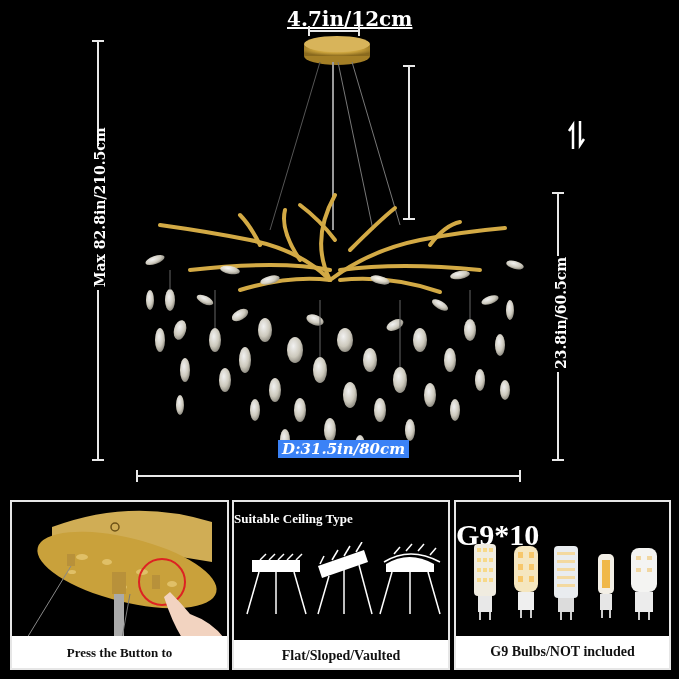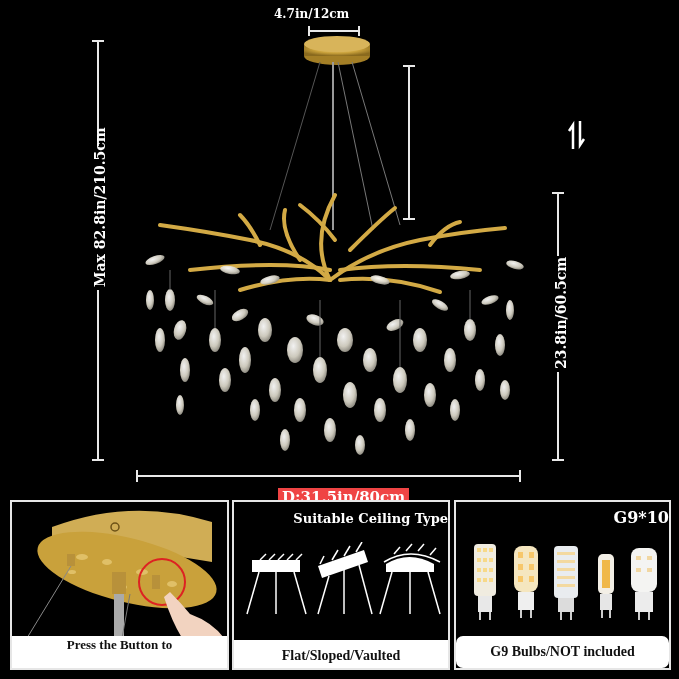--- a/index.html
+++ b/index.html
@@ -5,26 +5,26 @@
   html, body { margin:0; padding:0; background:#000; }
   body { width:679px; height:679px; position:relative; overflow:hidden; font-family:"DejaVu Serif","Liberation Serif",serif; color:#fff; }
   .abs { position:absolute; }
   .label { font-weight:bold; color:#fff; white-space:nowrap; }
   .vline { position:absolute; width:2px; background:#e8e8e8; }
   .hline { position:absolute; height:2px; background:#e8e8e8; }
   .cap { position:absolute; background:#e8e8e8; }
   .vtext { position:absolute; transform:rotate(-90deg); transform-origin:center center; font-weight:bold; font-size:14px; white-space:nowrap; background:#000; padding:0 3px; line-height:16px; }
   .panel { position:absolute; top:500px; height:170px; border:2px solid #e6e6e6; background:#000; box-sizing:border-box; overflow:hidden; }
   .panel .caption { position:absolute; left:0; right:0; bottom:0; background:#fff; color:#111; text-align:center; font-family:"Liberation Serif","DejaVu Serif",serif; font-weight:bold; }
-  .panel .title { position:absolute; left:0; right:0; text-align:right; font-weight:bold; color:#fff; }
+  .panel .title { position:absolute; left:0; right:0; text-align:left; font-weight:bold; color:#fff;font-family:Liberation Serif, serif; }
 </style>
 </head>
 <body>
 
-<div class="abs label" style="left:274px;top:7px;font-size:12px;">4.7in/12cm</div>
+<div class="abs label" style="left:287px;top:7px;font-size:20px;text-decoration:underline;">4.7in/12cm</div>
 <div class="hline" style="left:308px;top:30px;width:52px;"></div>
 <div class="cap" style="left:308px;top:26px;width:2px;height:10px;"></div>
 <div class="cap" style="left:358px;top:26px;width:2px;height:10px;"></div>
 
 <svg class="abs" style="left:0;top:0;" width="679" height="490" viewBox="0 0 679 490">
   <defs>
     <radialGradient id="goldG" cx="50%" cy="40%" r="60%">
       <stop offset="0%" stop-color="#f2d27a"></stop>
       <stop offset="60%" stop-color="#c9a13b"></stop>
       <stop offset="100%" stop-color="#8a6a1e"></stop>
@@ -133,21 +133,21 @@
 <div class="vtext" style="left:28px;top:210px;width:138px;text-align:center;">Max 82.8in/210.5cm</div>
 
 <div class="vline" style="left:557px;top:192px;height:269px;"></div>
 <div class="cap" style="left:552px;top:192px;width:12px;height:2px;"></div>
 <div class="cap" style="left:552px;top:459px;width:12px;height:2px;"></div>
 <div class="vtext" style="left:503px;top:306px;width:110px;text-align:center;">23.8in/60.5cm</div>
 
 <div class="hline" style="left:136px;top:475px;width:385px;"></div>
 <div class="cap" style="left:136px;top:470px;width:2px;height:12px;"></div>
 <div class="cap" style="left:519px;top:470px;width:2px;height:12px;"></div>
-<div class="abs label" style="left:278px;top:488px;font-size:15px;background:#ef4444;padding:0 4px;">D:31.5in/80cm</div>
+<div class="abs label" style="left:278px;top:440px;font-size:15px;background:#3b82f6;padding:0 4px;font-style:italic;">D:31.5in/80cm</div>
 
 <div class="panel" style="left:10px;width:219px;">
   <svg class="abs" style="left:0;top:0;" width="215" height="136" viewBox="0 0 215 136">
     <rect width="215" height="136" fill="#000"></rect>
     <path d="M40 25 Q120 -5 200 20 L200 60 Q120 45 40 55 Z" fill="#d0ad55"></path>
     <ellipse cx="115" cy="68" rx="92" ry="32" fill="#c9a13b" transform="rotate(14 115 68)"></ellipse>
     <g fill="#e6c873" opacity="0.8">
       <ellipse cx="70" cy="55" rx="6" ry="3"></ellipse>
         <ellipse cx="95" cy="60" rx="5" ry="3"></ellipse>
       <ellipse cx="130" cy="70" rx="6" ry="3"></ellipse>
@@ -158,21 +158,21 @@
     <circle cx="103" cy="25" r="4" fill="none" stroke="#6d5217" stroke-width="1.5"></circle>
     <rect x="55" y="52" width="8" height="12" fill="#b8913a"></rect>
     <rect x="100" y="70" width="14" height="22" fill="#b8913a"></rect>
     <rect x="140" y="73" width="8" height="14" fill="#b8913a"></rect>
     <line x1="59" y1="64" x2="15" y2="136" stroke="#888" stroke-width="1"></line>
     <rect x="102" y="92" width="10" height="44" fill="#aaa"></rect>
     <line x1="118" y1="92" x2="110" y2="136" stroke="#777" stroke-width="1"></line>
     <circle cx="150" cy="80" r="23" fill="none" stroke="#d22" stroke-width="2"></circle>
     <path d="M158 90 Q168 100 178 112 Q200 120 212 136 L170 136 Q160 120 152 95 Z" fill="#f2d3c0"></path>
   </svg>
-  <div class="caption" style="height:32px;font-size:13px;line-height:14px;padding-top:2px;box-sizing:border-box;">
+  <div class="caption" style="height:32px;font-size:13px;line-height:14px;padding-top:10px;box-sizing:border-box;">
     <div>Press the Button to</div>
   </div>
 </div>
 
 <div class="panel" style="left:232px;width:218px;">
   <div class="title" style="top:9px;font-size:13px;">Suitable Ceiling Type</div>
   <svg class="abs" style="left:0;top:40px;" width="214" height="80" viewBox="0 0 214 80">
     <g stroke="#fff" fill="#fff">
       <rect x="18" y="18" width="48" height="12" stroke="none"></rect>
       <g stroke-width="1.5" fill="none">
@@ -215,21 +215,21 @@
           <line x1="158" y1="30" x2="146" y2="72"></line>
           <line x1="176" y1="30" x2="176" y2="72"></line>
           <line x1="194" y1="30" x2="206" y2="72"></line>
         </g>
     </g>
   </svg>
   <div class="caption" style="height:28px;font-size:14px;line-height:32px;margin-top:16px;">Flat/Sloped/Vaulted</div>
 </div>
 
 <div class="panel" style="left:454px;width:217px;">
-  <div class="title" style="top:6px;font-size:16px;">G9*10</div>
+  <div class="title" style="top:16px;font-size:30px;">G9*10</div>
   <svg class="abs" style="left:0;top:38px;" width="213" height="96" viewBox="0 0 213 96">
     <g>
       <rect x="18" y="4" width="22" height="52" rx="4" fill="#f0ece0"></rect>
       <rect x="22" y="56" width="14" height="16" fill="#e8e8e8"></rect>
       <g fill="#f7d98a">
           <rect x="21" y="8" width="4" height="4"></rect>
           <rect x="27" y="8" width="4" height="4"></rect>
           <rect x="33" y="8" width="4" height="4"></rect>
           <rect x="21" y="18" width="4" height="4"></rect>
           <rect x="27" y="18" width="4" height="4"></rect>
@@ -279,14 +279,14 @@
       <rect x="179" y="52" width="18" height="20" fill="#ececec"></rect>
       <g fill="#f1d7a2">
           <rect x="180" y="16" width="5" height="4"></rect>
           <rect x="191" y="16" width="5" height="4"></rect>
           <rect x="180" y="28" width="5" height="4"></rect>
           <rect x="191" y="28" width="5" height="4"></rect>
         </g>
       <path d="M183 72 v8 M193 72 v8" stroke="#ccc" stroke-width="2"></path>
     </g>
   </svg>
-  <div class="caption" style="height:32px;font-size:14px;line-height:32px;border-radius:7px;">G9 Bulbs/NOT included</div>
+  <div class="caption" style="height:32px;font-size:14px;line-height:32px;">G9 Bulbs/NOT included</div>
 </div>
 
 </body></html>

